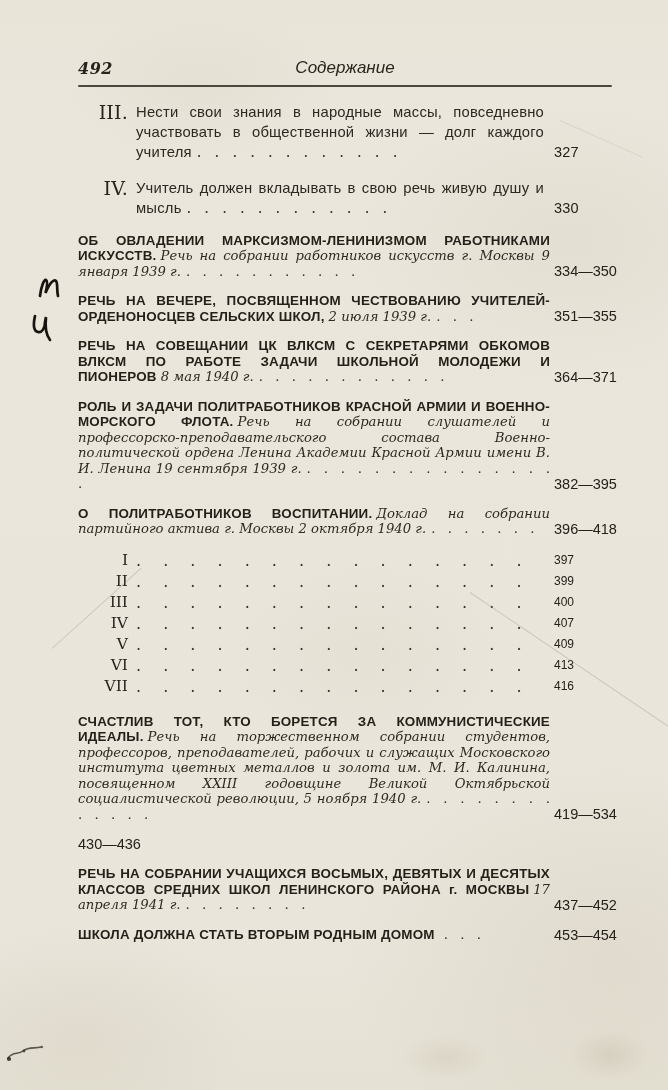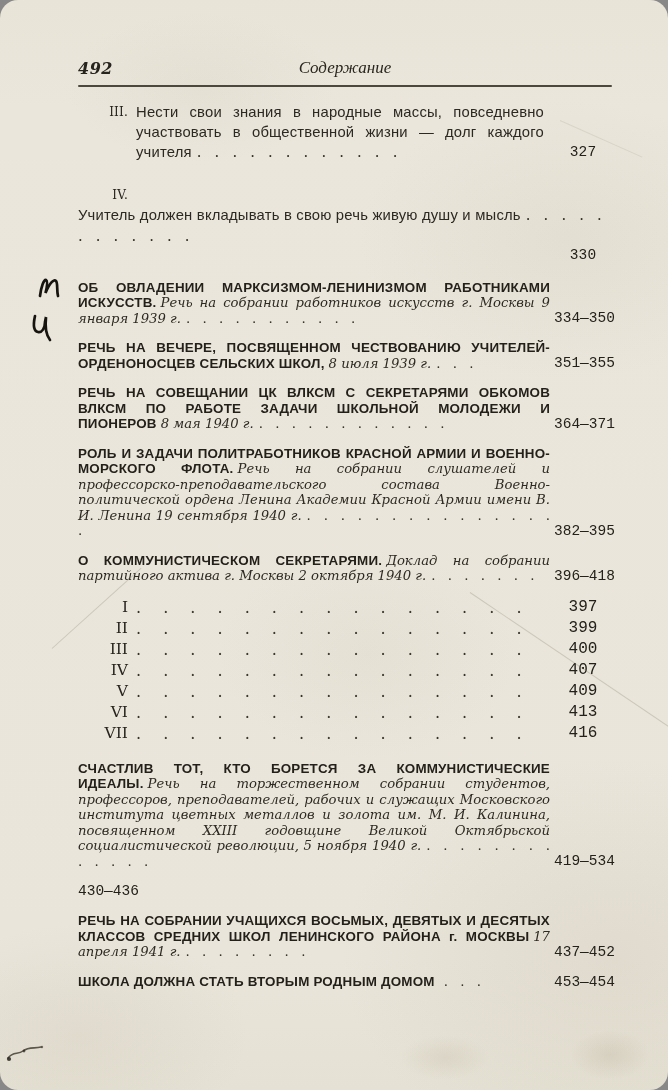--- a/index.html
+++ b/index.html
@@ -10,66 +10,65 @@
     margin:0;
     overflow:hidden;
     color:#2b2722;
     background:
       radial-gradient(ellipse 300px 200px at 85% 22%, rgba(188,178,158,0.14), transparent 70%),
       radial-gradient(ellipse 380px 280px at 92% 88%, rgba(182,172,148,0.18), transparent 72%),
       radial-gradient(ellipse 240px 160px at 12% 95%, rgba(178,168,146,0.14), transparent 70%),
       radial-gradient(ellipse 200px 140px at 55% 60%, rgba(190,182,162,0.10), transparent 75%),
       radial-gradient(ellipse 180px 100px at 30% 8%, rgba(185,176,156,0.10), transparent 75%),
       linear-gradient(180deg,#e8e4d8 0%,#eae6db 10%,#e9e5da 88%,#e5e1d4 100%);
-    border-radius: 18px;
   }
   .content{position:absolute;left:78px;top:58px;width:534px;}
 
   
   .head{position:relative;height:24px;}
   .pagenum{
     position:absolute;left:0;top:1px;
     font-family:"DejaVu Serif",serif;font-style:italic;font-weight:700;
     font-size:16px;letter-spacing:0.5px;color:#27231d;
   }
   .head-title{
     text-align:center;
-    font-family:Liberation Serif, serif;font-style:italic;
+    font-family:Liberation Sans, sans-serif;font-style:italic;
     font-size:17px;color:#2a261f;
   }
   .rule{height:2px;background:#4d483d;margin-top:3px;border-radius:1px;}
 
   
   .subitems{margin-top:16px;}
   .subitem{display:flex;font-family:"Liberation Sans",sans-serif;
     font-size:14.8px;line-height:19.5px;color:#2c2822;letter-spacing:0.2px;}
-  .subitem + .subitem{margin-top:23px;flex-direction:column;}
+  .subitem + .subitem{margin-top:16px;}
   .rn{width:58px;text-align:right;padding-right:8px;box-sizing:border-box;
-    font-family:"DejaVu Serif",serif;font-size:12px;color:#28241e;}
+    font-family:"DejaVu Serif",serif;font-size:19px;color:#28241e;}
   .subitem .body{flex:1;text-align:justify;margin-right:10px;}
-  .pg{width:58px;text-align:center;align-self:flex-end;
-    font-family:Liberation Mono, monospace;font-size:14.5px;color:#24211b;white-space:nowrap;}
+  .pg{width:58px;text-align:left;align-self:flex-end;
+    font-family:Liberation Sans, sans-serif;font-size:14.5px;color:#24211b;white-space:nowrap;}
 
   
   .entry{display:flex;margin-top:14px;}
   .entry .body{flex:1;text-align:justify;margin-right:4px;
     font-size:13.4px;line-height:15.5px;}
   .t{font-family:"Liberation Sans",sans-serif;font-weight:700;
     letter-spacing:0.2px;color:#231f19;margin-right:4px;}
   .s{font-family:"DejaVu Serif",serif;font-style:italic;
     font-size:13.2px;color:#2e2a23;}
   .dots{font-family:"DejaVu Serif",serif;word-spacing:8px;padding-left:5px;color:#332f27;}
 
   
   .sections{margin:13px 0 2px;}
   .secrow{display:flex;line-height:21px;height:21px;}
   .secrow .rn{font-size:15.5px;}
   .secrow .body{flex:1;margin-right:10px;overflow:hidden;white-space:nowrap;}
   .secdots{font-family:"DejaVu Serif",serif;word-spacing:17px;color:#37332a;}
-  .secrow .pg{font-size:16px;margin-top:24px;}
+  .secrow .pg{font-size:12px;margin-top:24px;}
 
   
   .mark{position:absolute;}
   .crease{position:absolute;height:1px;transform-origin:left center;pointer-events:none;}
   .crease1{left:52px;top:648px;width:120px;background:rgba(130,120,100,0.28);transform:rotate(-42deg);}
   .crease2{left:470px;top:592px;width:300px;background:rgba(140,130,110,0.30);transform:rotate(34deg);}
   .crease3{left:560px;top:120px;width:90px;background:rgba(150,140,120,0.18);transform:rotate(24deg);}
   .stain{position:absolute;border-radius:50%;pointer-events:none;}
 </style>
 </head>
@@ -97,38 +96,38 @@
         <span class="pg">330</span>
       </div>
     </div>
 
     <div class="entry">
       <span class="body"><span class="t">ОБ ОВЛАДЕНИИ МАРКСИЗМОМ-ЛЕНИНИЗМОМ РАБОТНИКАМИ ИСКУССТВ.</span><span class="s">Речь на собрании работников искусств г. Москвы 9 января 1939 г.</span><span class="dots">. . . . . . . . . . .</span></span>
       <span class="pg">334—350</span>
     </div>
 
     <div class="entry">
-      <span class="body"><span class="t">РЕЧЬ НА ВЕЧЕРЕ, ПОСВЯЩЕННОМ ЧЕСТВОВАНИЮ УЧИТЕЛЕЙ-ОРДЕНОНОСЦЕВ СЕЛЬСКИХ ШКОЛ,</span><span class="s">8 июля 1939 г.</span><span class="dots">. . .</span></span>
+      <span class="body"><span class="t">РЕЧЬ НА ВЕЧЕРЕ, ПОСВЯЩЕННОМ ЧЕСТВОВАНИЮ УЧИТЕЛЕЙ-ОРДЕНОНОСЦЕВ СЕЛЬСКИХ ШКОЛ,</span><span class="s">2 июля 1939 г.</span><span class="dots">. . .</span></span>
       <span class="pg">351—355</span>
     </div>
 
 
     <div class="entry">
       <span class="body"><span class="t">РЕЧЬ НА СОВЕЩАНИИ ЦК ВЛКСМ С СЕКРЕТАРЯМИ ОБКОМОВ ВЛКСМ ПО РАБОТЕ ЗАДАЧИ ШКОЛЬНОЙ МОЛОДЕЖИ И ПИОНЕРОВ</span><span class="s">8 мая 1940 г.</span><span class="dots">. . . . . . . . . . . .</span></span>
       <span class="pg">364—371</span>
     </div>
 
 
     <div class="entry">
-      <span class="body"><span class="t">РОЛЬ И ЗАДАЧИ ПОЛИТРАБОТНИКОВ КРАСНОЙ АРМИИ И ВОЕННО-МОРСКОГО ФЛОТА.</span><span class="s">Речь на собрании слушателей и профессорско-преподавательского состава Военно-политической ордена Ленина Академии Красной Армии имени В. И. Ленина 19 сентября 1940 г.</span><span class="dots">. . . . . . . . . . . . . . . .</span></span>
+      <span class="body"><span class="t">РОЛЬ И ЗАДАЧИ ПОЛИТРАБОТНИКОВ КРАСНОЙ АРМИИ И ВОЕННО-МОРСКОГО ФЛОТА.</span><span class="s">Речь на собрании слушателей и профессорско-преподавательского состава Военно-политической ордена Ленина Академии Красной Армии имени В. И. Ленина 19 сентября 1939 г.</span><span class="dots">. . . . . . . . . . . . . . . .</span></span>
       <span class="pg">382—395</span>
     </div>
 
     <div class="entry">
-      <span class="body"><span class="t">О КОММУНИСТИЧЕСКОМ СЕКРЕТАРЯМИ.</span><span class="s">Доклад на собрании партийного актива г. Москвы 2 октября 1940 г.</span><span class="dots">. . . . . . .</span></span>
+      <span class="body"><span class="t">О ПОЛИТРАБОТНИКОВ ВОСПИТАНИИ.</span><span class="s">Доклад на собрании партийного актива г. Москвы 2 октября 1940 г.</span><span class="dots">. . . . . . .</span></span>
       <span class="pg">396—418</span>
     </div>
 
     <div class="sections">
       <div class="secrow">
         <span class="rn">I</span>
         <span class="body"><span class="secdots">. . . . . . . . . . . . . . . . . . . .</span></span>
         <span class="pg">397</span>
       </div>
       <div class="secrow">

